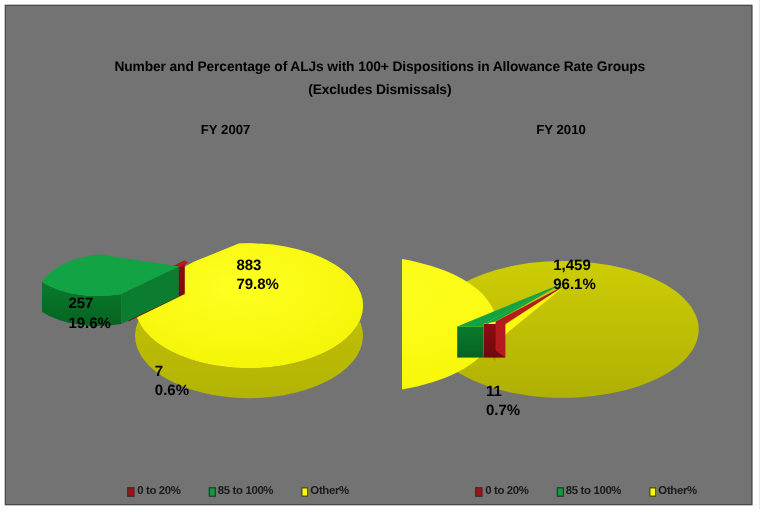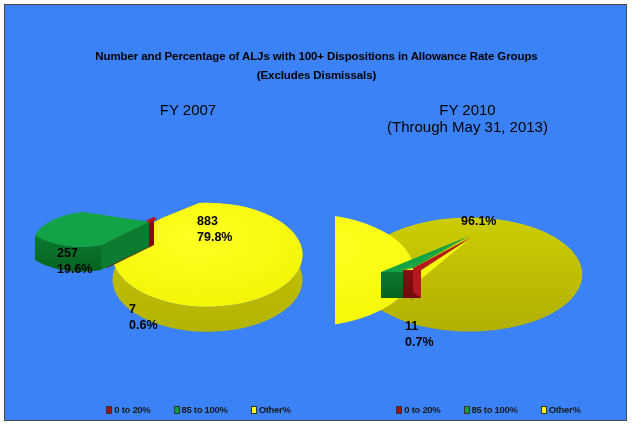--- a/index.html
+++ b/index.html
@@ -13,42 +13,42 @@
     font-family: "Liberation Sans", sans-serif;
     overflow: hidden;
   }
   .frame {
     position: absolute;
     left: 4px;
     top: 4px;
     width: 623px;
     height: 417px;
     border: 1px solid #4a4a4a;
-    background: #3b82f6;
+    background: #737373;
     box-sizing: border-box;
   }
   .title-block {
     position: absolute;
     left: 0;
     top: 42px;
     width: 623px;
     text-align: center;
   }
   .title-line {
     font-size: 11.5px;
     font-weight: bold;
     color: #000000;
     line-height: 19px;
     letter-spacing: -0.1px;
   }
   .panel-heading {
     position: absolute;
     text-align: center;
-    font-size: 15px;
-    font-weight: normal;
+    font-size: 11px;
+    font-weight: bold;
     color: #000000;
     line-height: 17px;
   }
   .heading-left { left: 88px; top: 96px; width: 190px; }
   .heading-right { left: 345px; top: 96px; width: 235px; }
 
   .chart-area {
     position: absolute;
     left: 0;
     top: 0;
@@ -116,21 +116,20 @@
     <div class="title-line">Number and Percentage of ALJs with 100+ Dispositions in Allowance Rate Groups</div>
     <div class="title-line">(Excludes Dismissals)</div>
   </div>
 
   <div class="panel-heading heading-left">
     <div>FY 2007</div>
   </div>
 
   <div class="panel-heading heading-right">
     <div>FY 2010</div>
-    <div>(Through May 31, 2013)</div>
   </div>
 
   <div class="chart-area">
 
     <svg class="pie-svg pie-left" width="290" height="185" viewBox="0 0 290 185">
       <defs>
         <linearGradient id="yelSideL" x1="0" y1="0" x2="0" y2="1">
           <stop offset="0" stop-color="#c9c905"></stop>
           <stop offset="1" stop-color="#b3b304"></stop>
         </linearGradient>
@@ -208,20 +207,21 @@
       <div>257</div>
       <div>19.6%</div>
     </div>
 
     <div class="datalabel dl-l-red">
       <div>7</div>
       <div>0.6%</div>
     </div>
 
     <div class="datalabel dl-r-yellow">
+      <div>1,459</div>
       <div>96.1%</div>
     </div>
 
 
     <div class="datalabel dl-r-red">
       <div>11</div>
       <div>0.7%</div>
     </div>
   </div>
 

